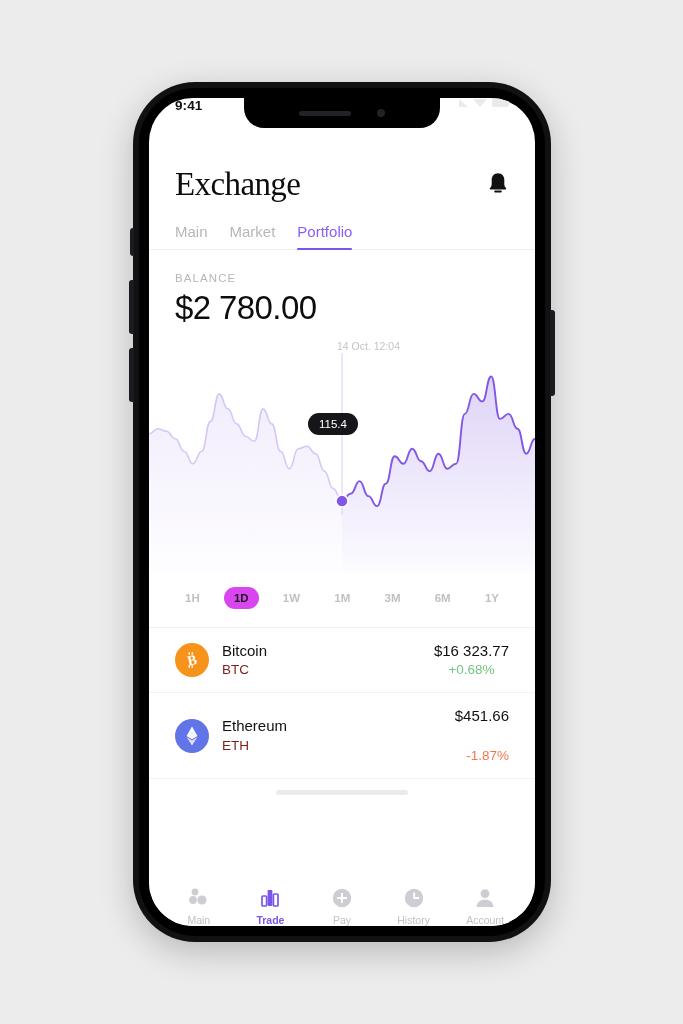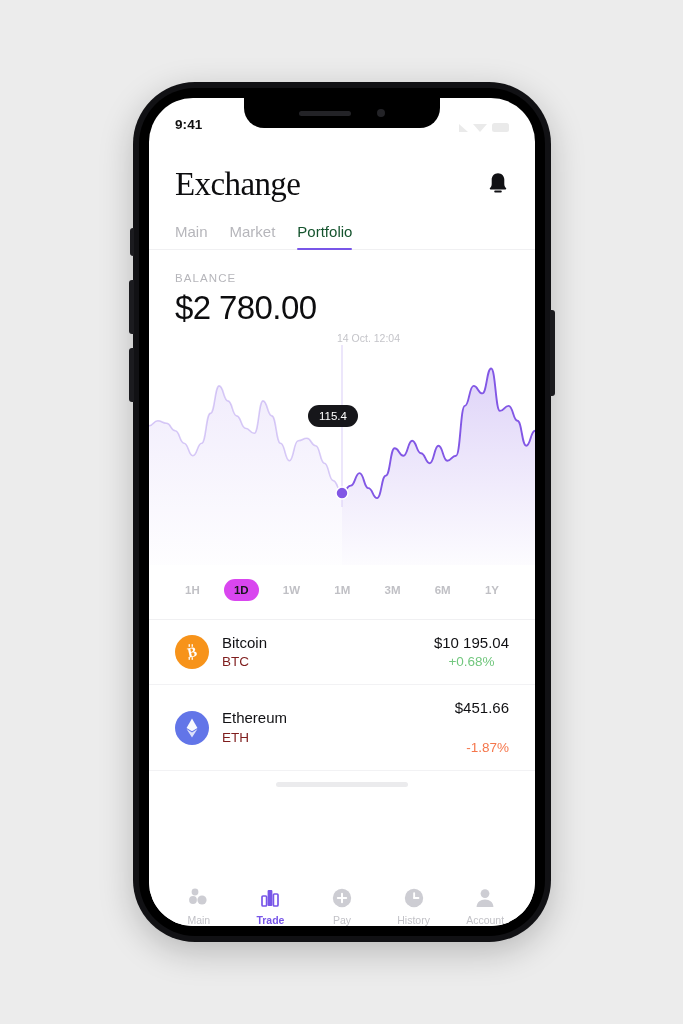--- a/index.html
+++ b/index.html
@@ -49,21 +49,21 @@
     z-index:30;
     display:flex; align-items:center; justify-content:center; gap:26px;
   }
   #notch-speaker{ width:52px; height:5px; border-radius:3px; background:#232327; }
   #notch-camera{ width:8px; height:8px; border-radius:50%; background:#232327; }
 
   
   #status-bar{
     position:relative; z-index:20;
     height:34px; padding:0 26px;
-    display:flex; align-items:flex-end; justify-content:space-between;
+    display:flex; align-items:flex-start; justify-content:space-between;
   }
   #status-time{ font-size:13.5px; font-weight:bold; color:#111; letter-spacing:.1px; }
   #status-icons{ display:flex; align-items:center; gap:5px; }
   .sig-bar{
     width:0;height:0;
     border-left:9px solid #eaeaea;
     border-top:8px solid transparent;
     border-bottom:0;
     transform:scaleY(1);
   }
@@ -80,34 +80,34 @@
   #page-title{ font-size:33px; font-weight:normal; color:#0d0d0f; letter-spacing:-.6px; line-height:1; }
   #bell-button{ margin-top:4px; background:none; border:none; cursor:pointer; }
 
   
   #tabs-row{ margin-top:22px; padding:0 26px; display:flex; gap:22px; position:relative; }
   .tab{
     font-size:15px; color:#b6b6bb; padding-bottom:9px;
     cursor:pointer; background:none; border:none;
     font-family:inherit; position:relative;
   }
-  .tab.active{ color:#14532d; }
+  .tab.active{ color:#8b5cf6; }
   .tab.active:after{
     content:""; position:absolute; left:0; right:0; bottom:-1px;
     height:2.5px; background:#7856e8; border-radius:2px;
   }
   #tabs-divider{ height:1px; background:#f0f0f2; }
 
   
   #balance-block{ padding:22px 26px 0 26px; }
   #balance-label{ font-size:11.5px; letter-spacing:1.1px; color:#b6b6bb; }
   #balance-amount{ margin-top:5px; font-size:33px; color:#0d0d0f; letter-spacing:-.6px; }
 
   
-  #chart-area{ position:relative; height:238px; }
+  #chart-area{ position:relative; height:238px; margin-top:8px; }
   #chart-svg{ display:block; width:100%; height:100%; }
   #chart-date-label{
     position:absolute; left:188px; top:5px;
     font-size:10.5px; color:#c4c4c9; white-space:nowrap;
   }
   #chart-tooltip{
     position:absolute; left:159px; top:78px;
     background:#16161a; color:#fff;
     font-size:11.5px; padding:5px 11px;
     border-radius:11px; white-space:nowrap;text-align:right;
@@ -256,21 +256,21 @@
             <rect x="8.6" y="1.2" width="1.3" height="2.6" fill="#fff"></rect>
             <rect x="5.6" y="14.2" width="1.3" height="2.6" fill="#fff"></rect>
             <rect x="8.6" y="14.2" width="1.3" height="2.6" fill="#fff"></rect>
           </svg>
         </div>
         <div class="asset-names">
           <div class="asset-name">Bitcoin</div>
           <div class="asset-sym">BTC</div>
         </div>
         <div class="asset-figs">
-          <div class="asset-price">$10 195.04</div>
+          <div class="asset-price">$16 323.77</div>
           <div class="asset-change" id="chg-btc" style="color: rgb(114, 199, 126); text-align: center;">+0.68%</div>
         </div>
       </div>
 
       <div class="asset-row">
         <div class="asset-icon" id="icon-eth" style="background: rgb(98, 117, 232);">
           <svg width="14" height="20" viewBox="0 0 14 22">
             <path d="M7 0.5 L13 11 L7 14.6 L1 11 Z" fill="#ffffff" fill-opacity=".95"></path>
             <path d="M7 15.9 L13 12.2 L7 21.5 L1 12.2 Z" fill="#ffffff" fill-opacity=".78"></path>
           </svg>

